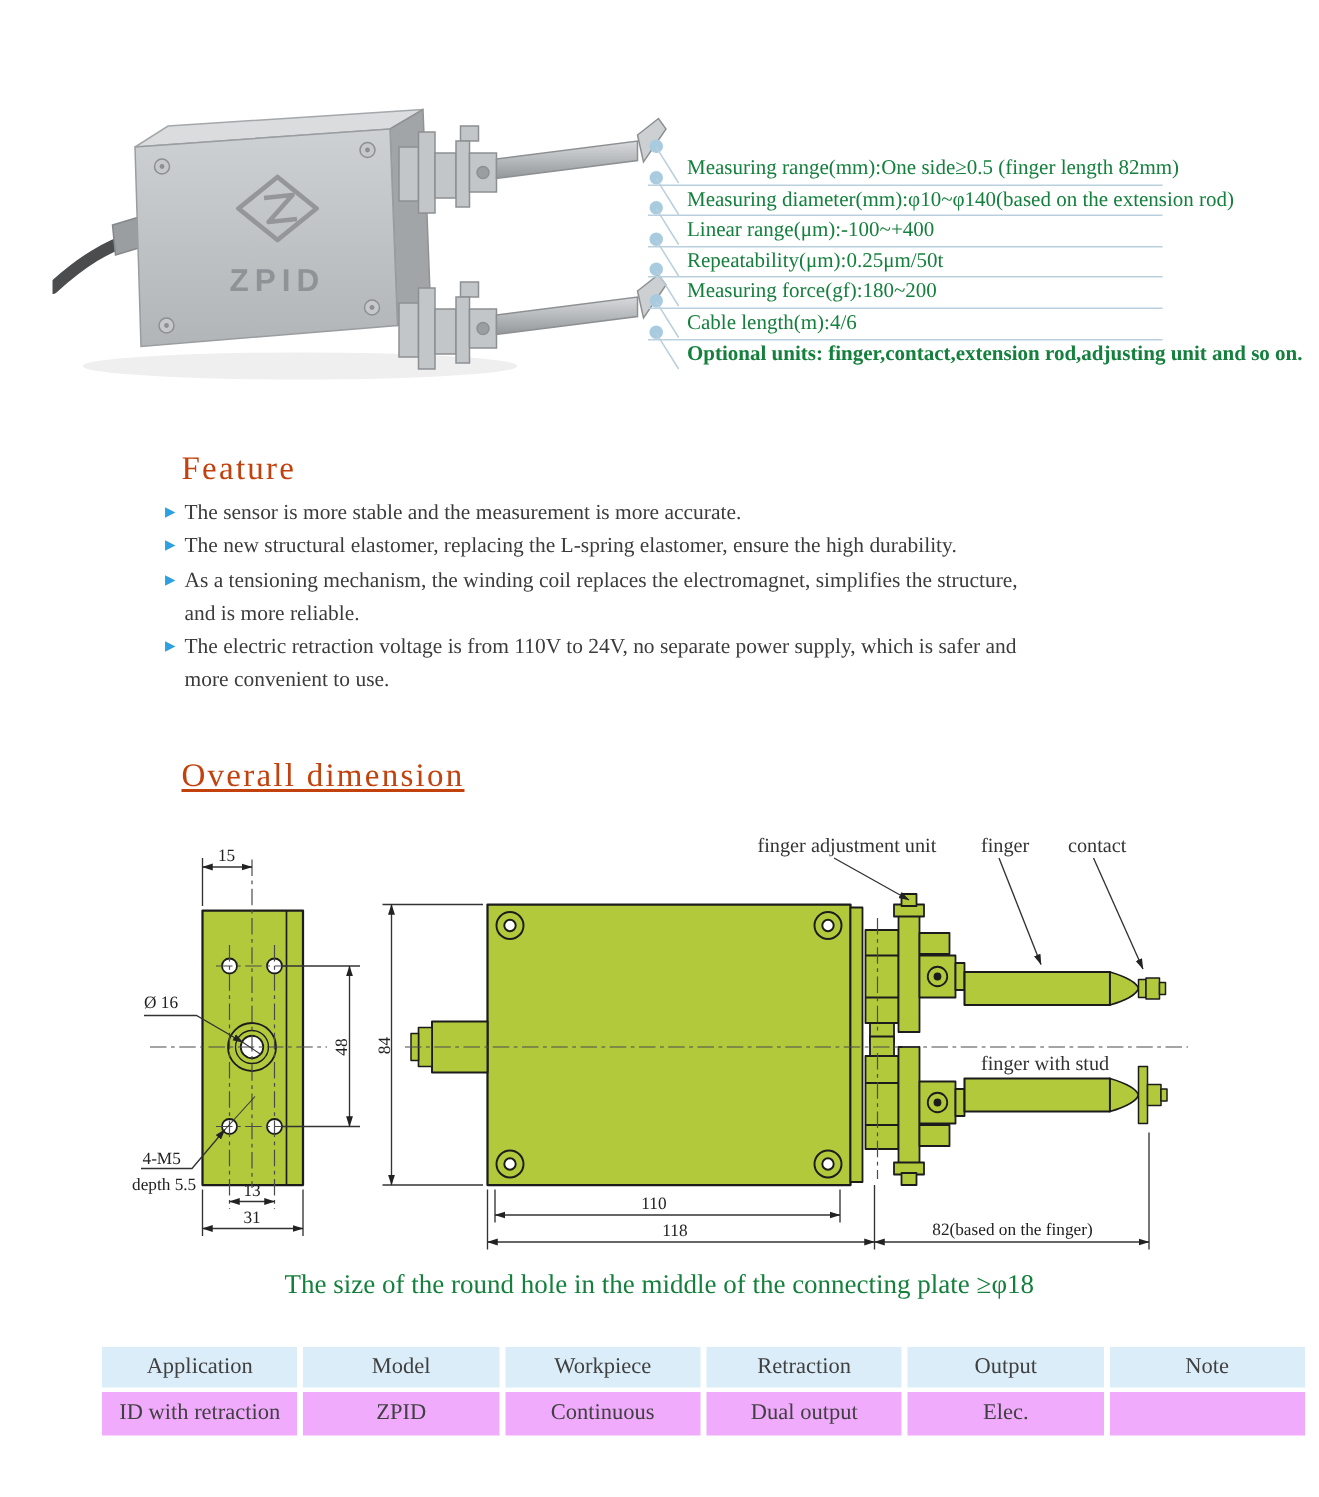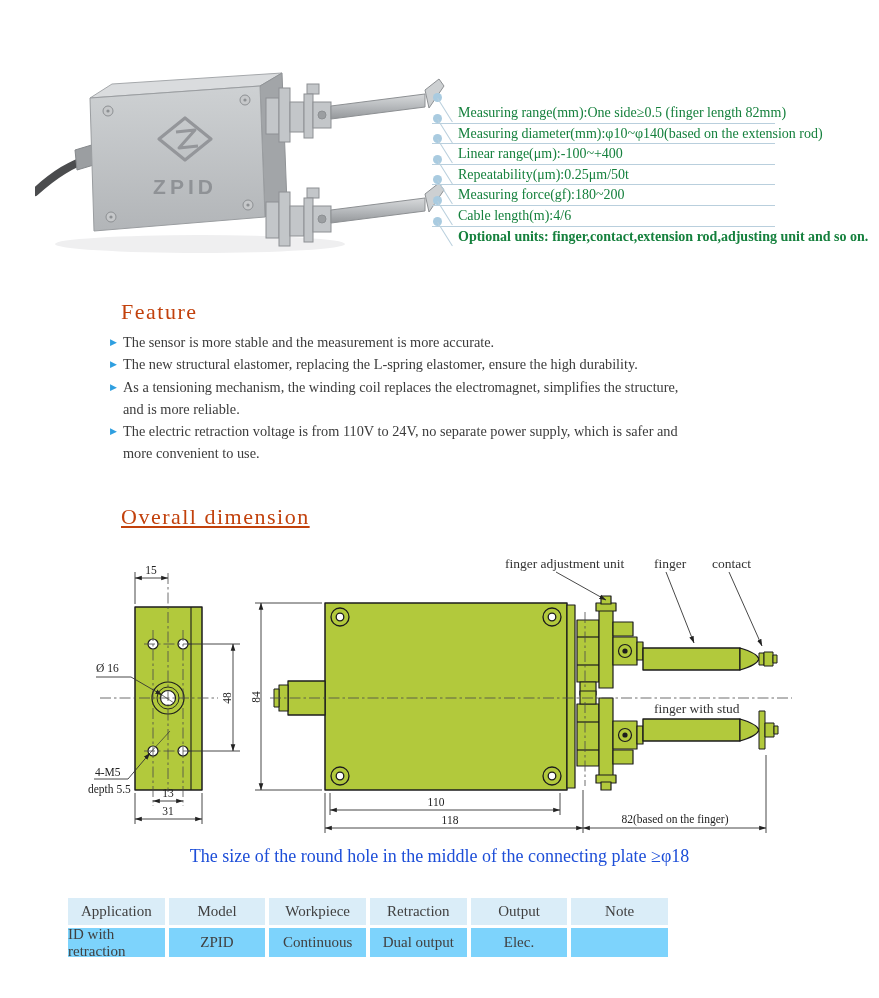--- a/index.html
+++ b/index.html
@@ -23,26 +23,26 @@
   
   .feature-list{position:absolute;left:110px;top:331px;width:572px;}
   .feature-item{position:relative;padding-left:13px;font-size:14.3px;line-height:22.3px;color:#3b3b3b;}
   .tri{position:absolute;left:0;top:0;font-size:9px;line-height:22.3px;color:#2e9fe0;font-family:"DejaVu Sans",sans-serif;}
   
   .drawing{position:absolute;left:0;top:546px;}
   .dim-t{font-family:"Liberation Serif","DejaVu Serif",serif;font-size:11.5px;fill:#222;}
   .lbl-t{font-family:"Liberation Serif","DejaVu Serif",serif;font-size:13.5px;fill:#333;}
   
   .caption{position:absolute;left:0;top:846px;width:879px;box-sizing:border-box;
-           text-align:center;font-size:18px;color:#1d4ed8;}
-  
-  .spec-table{position:absolute;left:68px;top:898px;width:600px;display:grid;
+           text-align:center;font-size:18px;color:#15803d;}
+  
+  .spec-table{position:absolute;left:68px;top:898px;width:802px;display:grid;
               grid-template-columns:repeat(6,1fr);gap:3px 4px;font-size:15px;color:#404040;border-radius:24px;}
   .th{background:#daedf8;height:27px;display:flex;align-items:center;justify-content:center;}
-  .td{background:#7dd3fc;height:29px;display:flex;align-items:center;justify-content:center;font-family:Liberation Serif, serif;}
+  .td{background:#f0abfc;height:29px;display:flex;align-items:center;justify-content:center;font-family:Liberation Serif, serif;}
 </style>
 </head>
 <body>
 
 <svg class="photo" width="410" height="212" viewBox="0 0 410 212">
   <defs>
     <linearGradient id="boxg" x1="0" y1="0" x2="0" y2="1">
       <stop offset="0" stop-color="#ced1d3"></stop>
         <stop offset="1" stop-color="#b2b5b8"></stop>
     </linearGradient>

